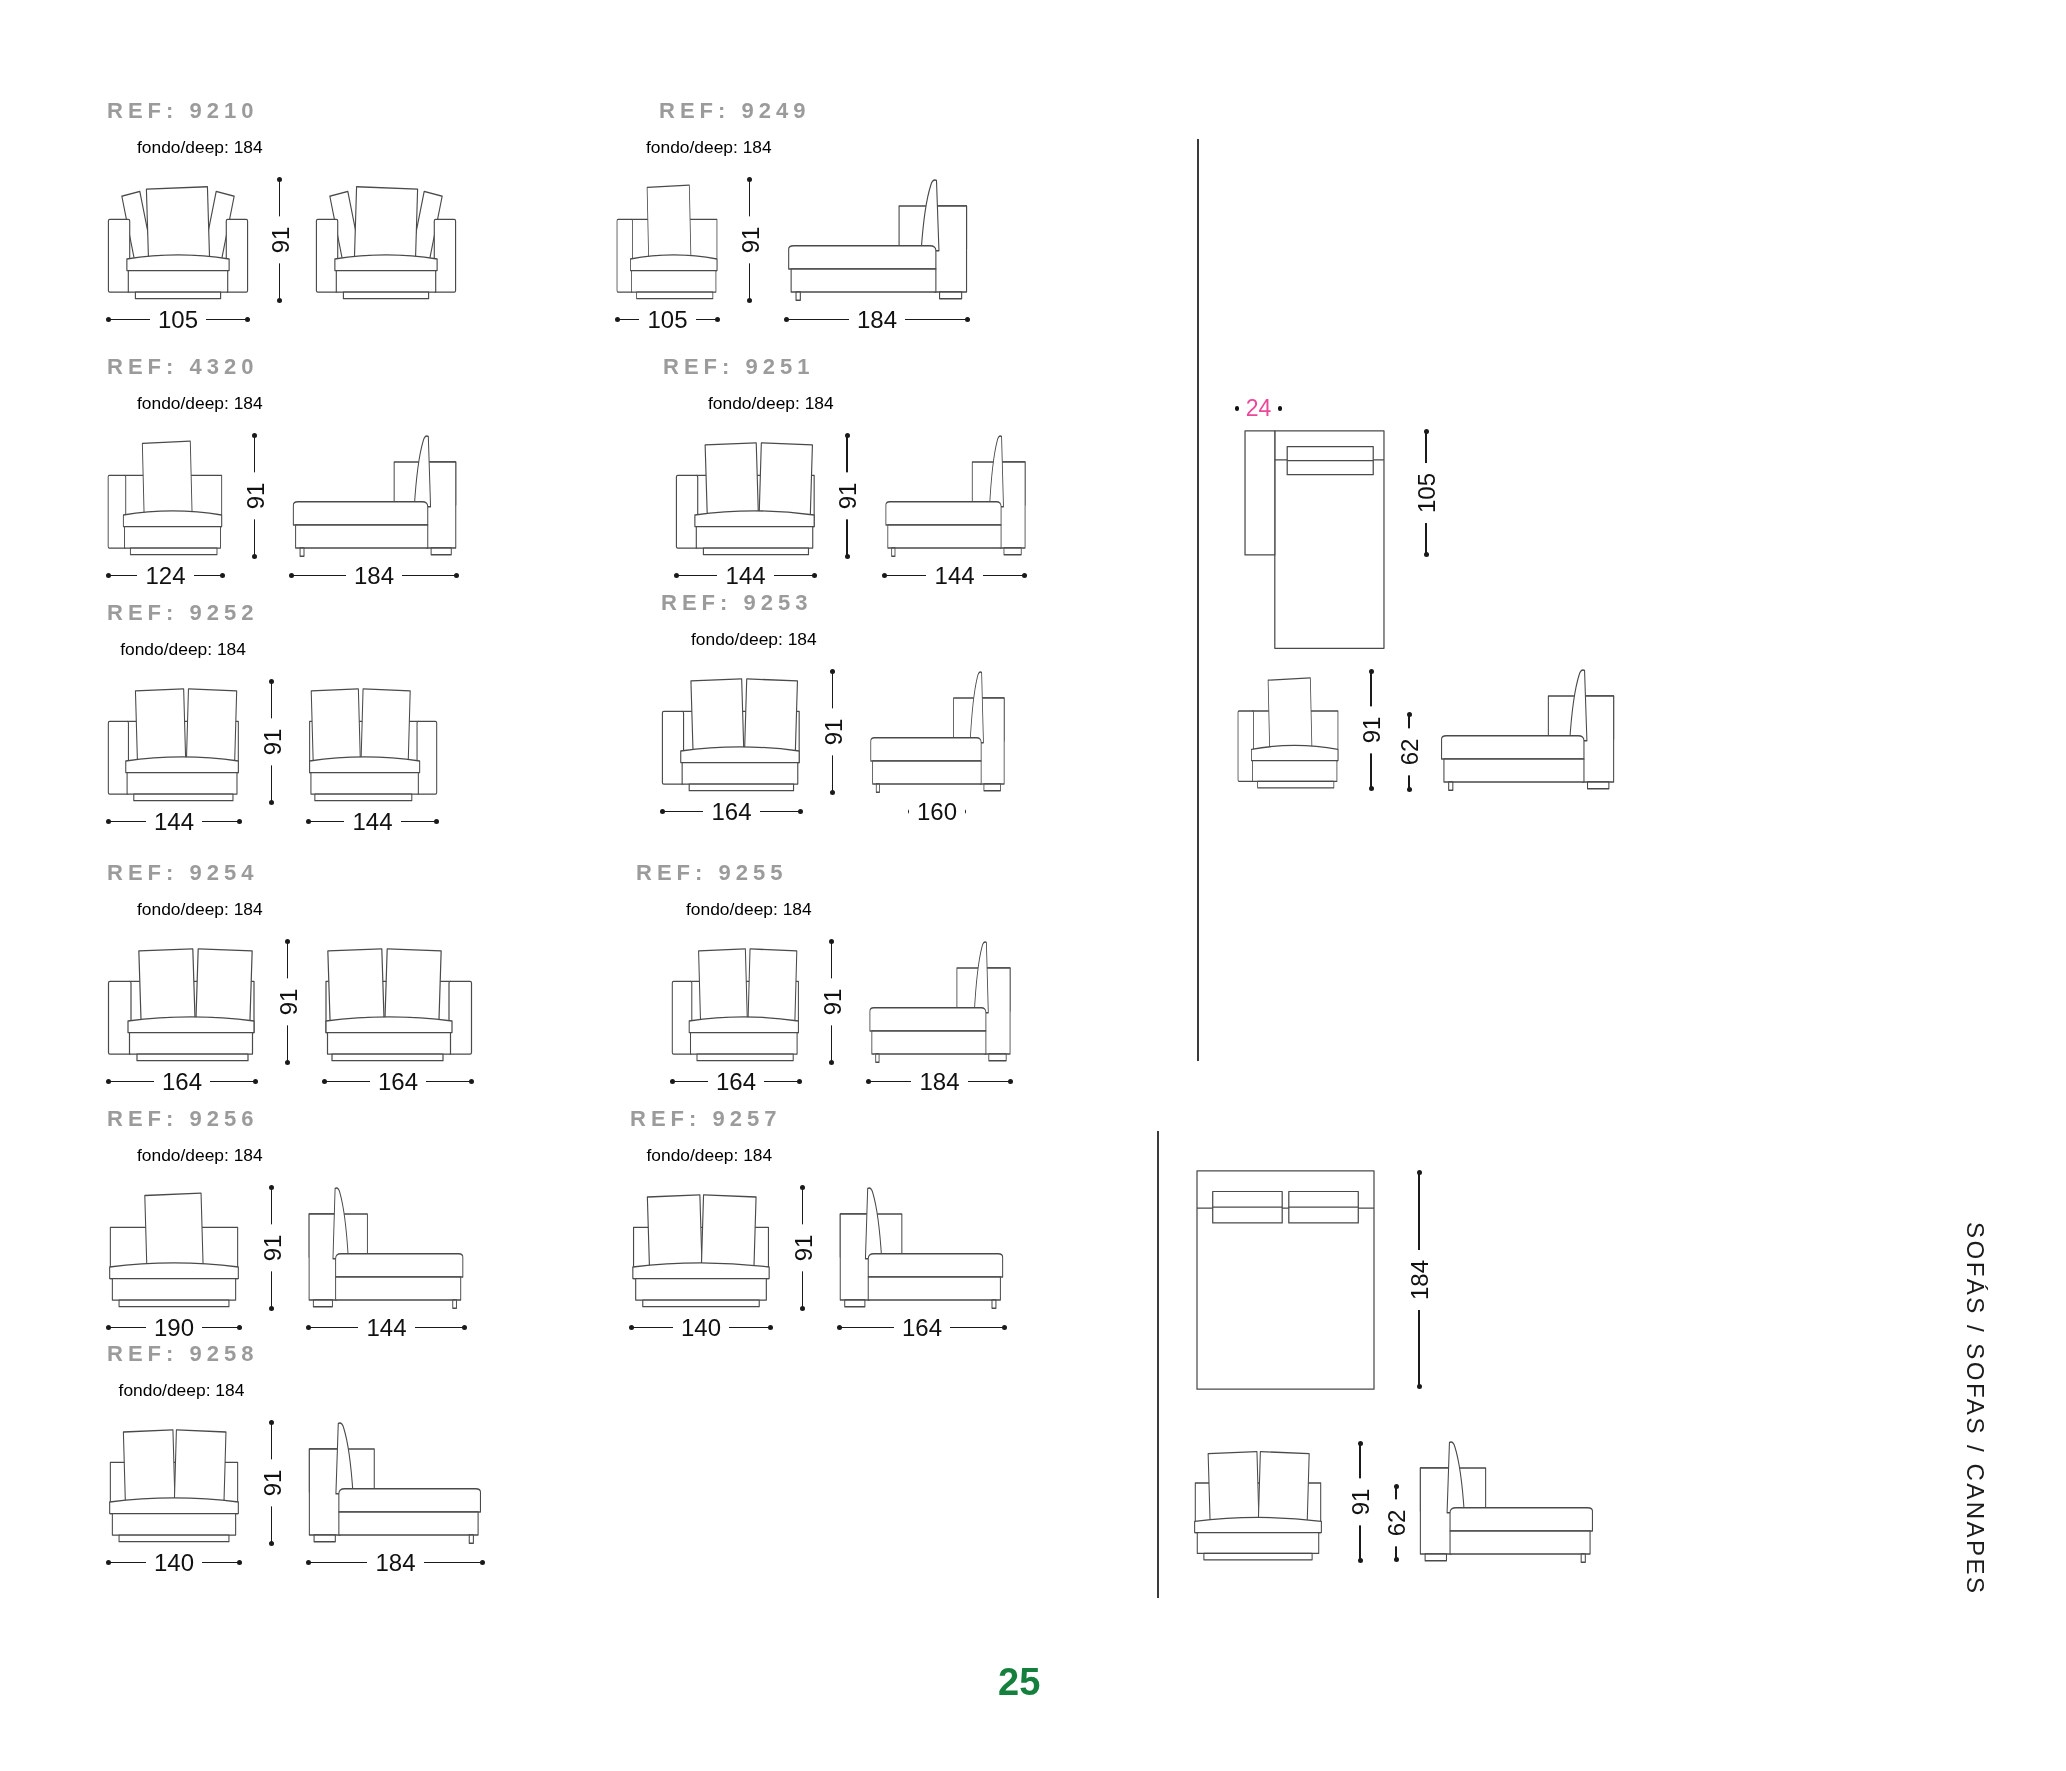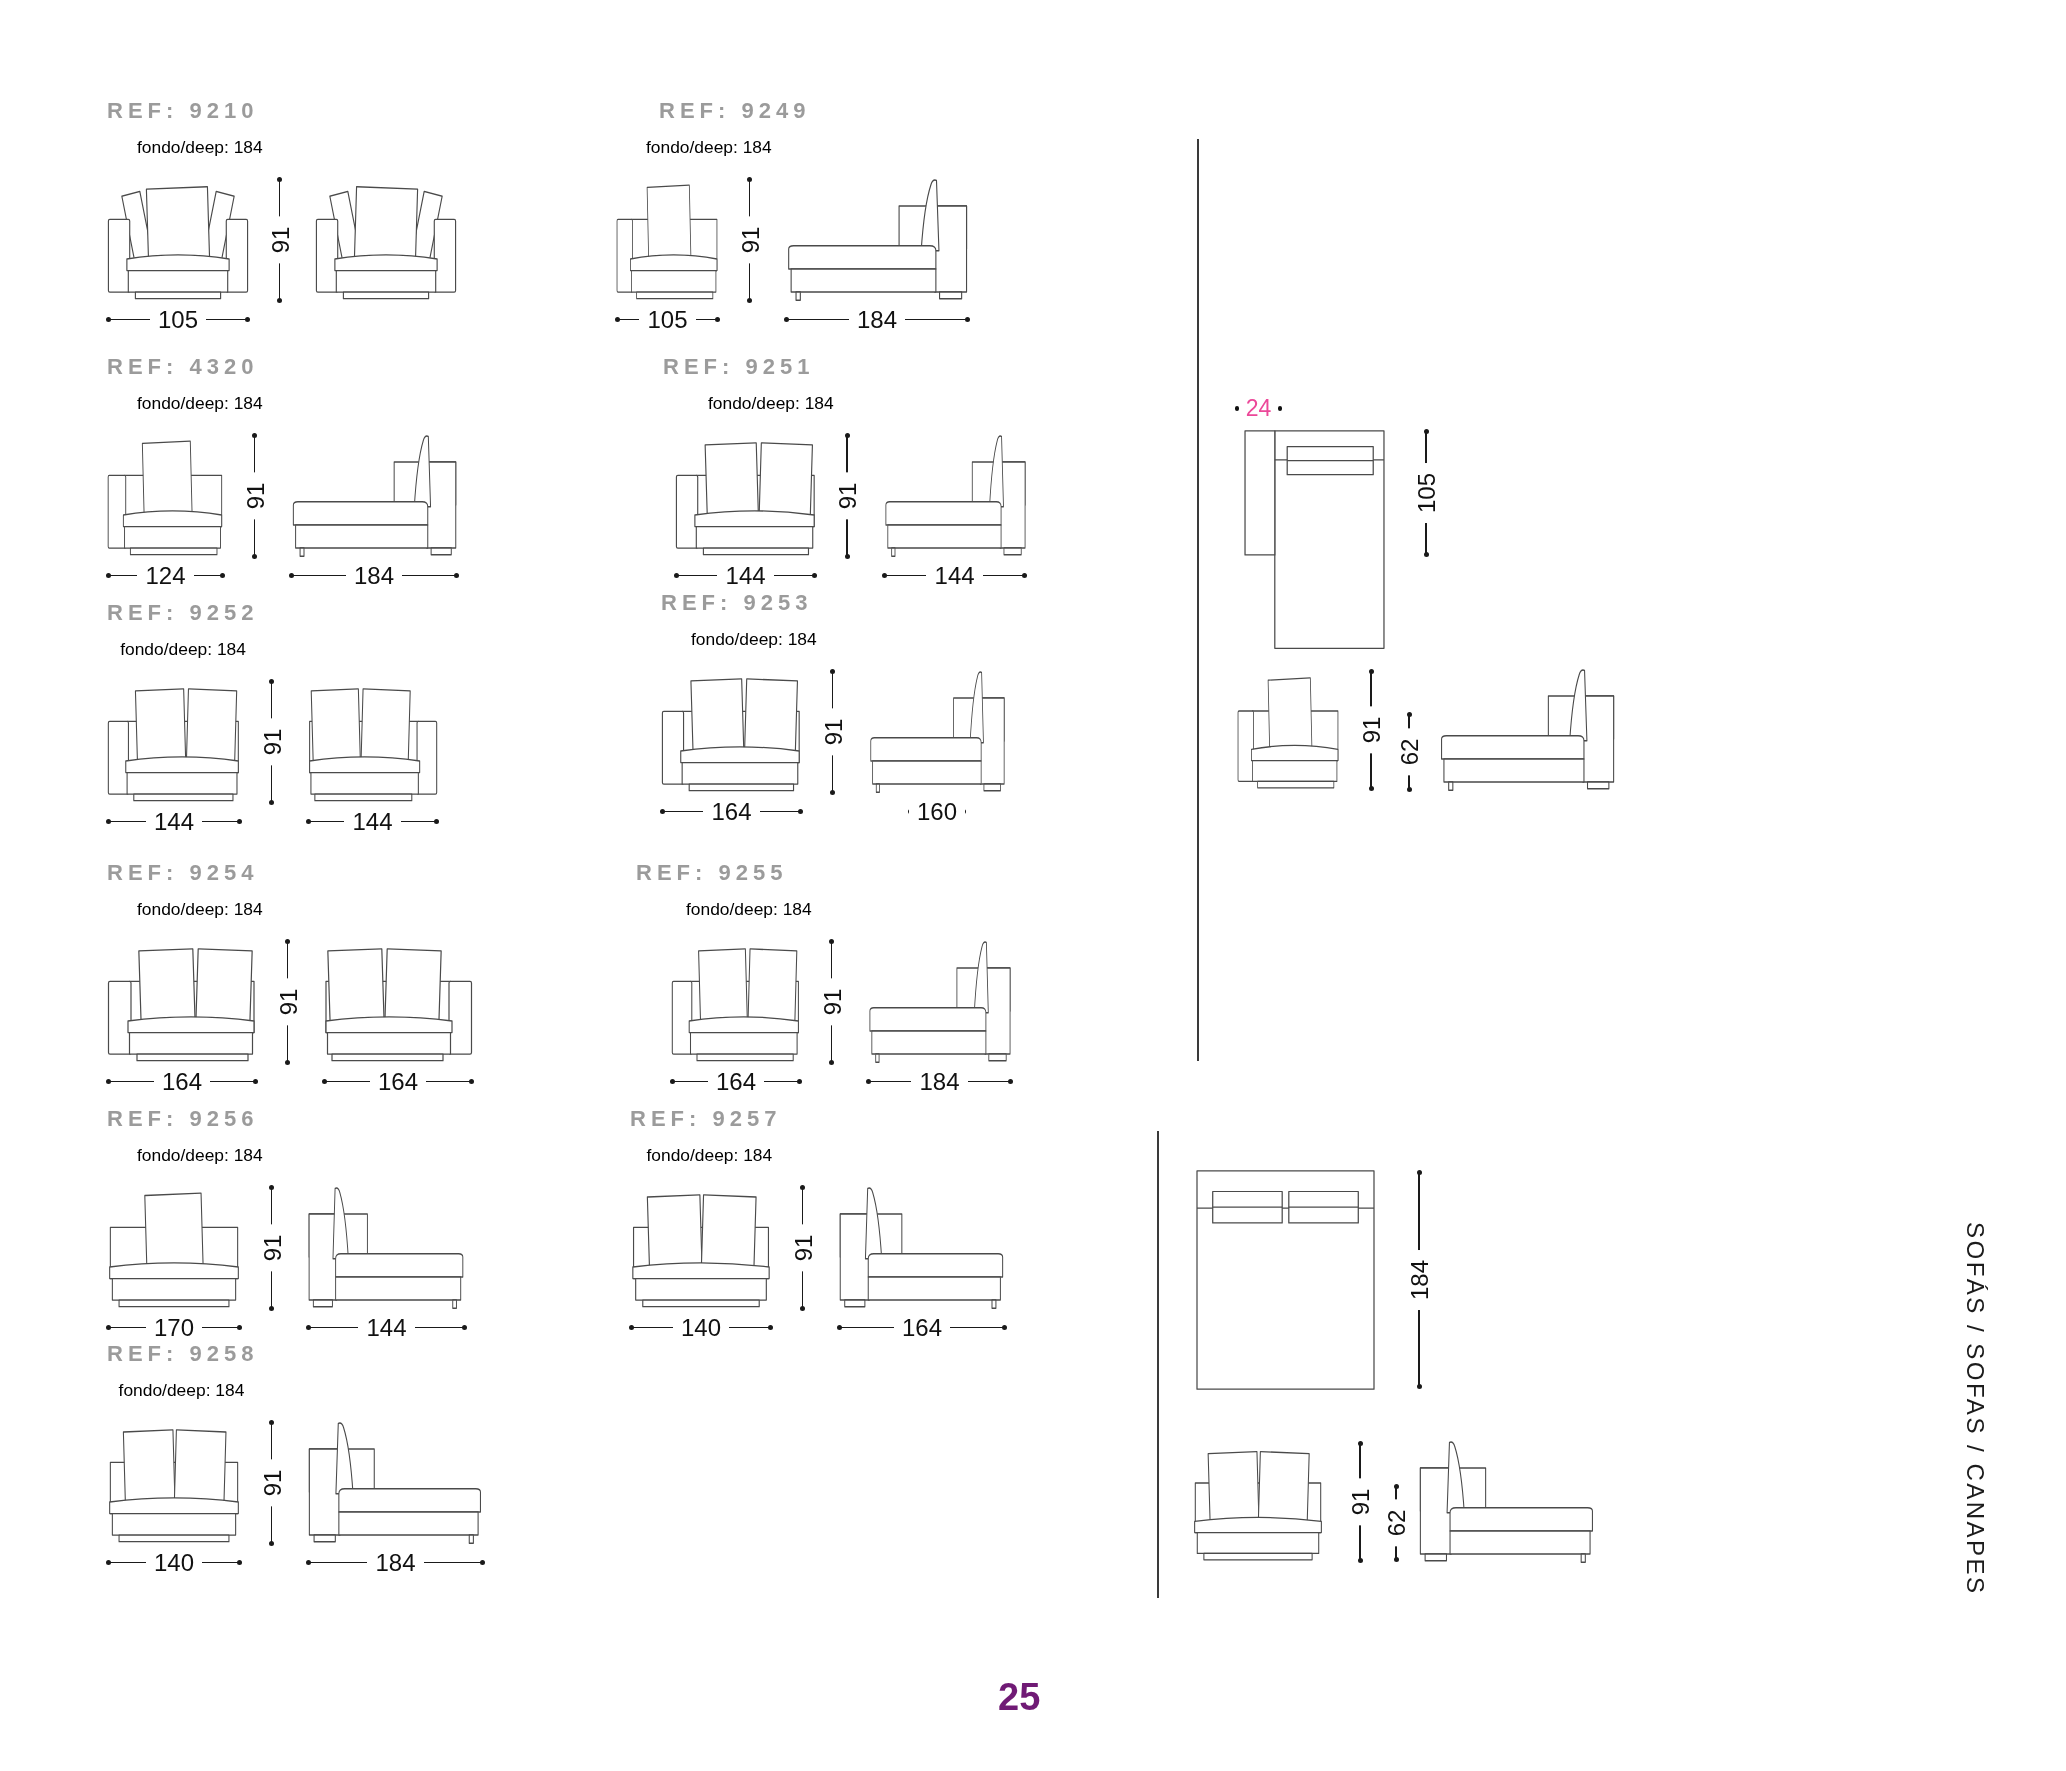--- a/index.html
+++ b/index.html
@@ -23,21 +23,21 @@
   
   .vdim{position:relative;width:28px;height:124px;margin:0 21.5px 0 16.5px;flex:none;}
   .vdim::before{content:"";position:absolute;top:0;bottom:0;left:50%;width:1.7px;margin-left:-0.8px;background:#1a1a1a;}
   .vdim .dot{left:50%;margin-left:-2.5px;}
   .dt{top:-0.8px;margin-top:0;}
   .db{top:auto;bottom:-0.8px;margin-top:0;}
   .vlbl{position:absolute;top:50%;left:50%;transform:translate(-50%,-50%) rotate(-90deg);background:#fff;padding:0 10px;}
 
   .abs{position:absolute;}
   .divider{position:absolute;width:1.7px;background:#3a3a3a;}
-  .pagenum{position:absolute;left:998px;top:1661px;font-size:38px;font-weight:bold;color:#701a75;margin-top:15px;}
+  .pagenum{position:absolute;left:998px;top:1661px;font-size:38px;font-weight:bold;color:#15803d;}
   .sidelabel{position:absolute;left:1961px;top:1222px;writing-mode:vertical-rl;font-size:24px;letter-spacing:2.5px;color:#1c1c1c;white-space:nowrap;}
   .dim24{position:absolute;left:1235px;top:395px;display:flex;align-items:center;gap:6.6px;font-size:23px;color:#ec4899;}
   .dim24 i{width:4.1px;height:4.1px;border-radius:50%;background:#111;display:block;}
   .plan{display:block;}
 </style>
 </head>
 <body>
 
 <svg width="0" height="0" style="position:absolute" aria-hidden="true">
   <defs>
@@ -366,21 +366,21 @@
   <div class="sec" style="left:107px;top:1106px;">
     <div class="ref">REF: 9256</div>
     <div class="fondo">fondo/deep: 184</div>
     <div class="row">
       <div class="fig" style="width:134px;">
         <svg class="art" viewBox="0 0 200 150" preserveAspectRatio="none">
             <use href="#f-0-1"></use>
           </svg>
         <div class="wdim">
             <i class="dot dl"></i>
-            <span class="dlbl">170</span>
+            <span class="dlbl">190</span>
             <i class="dot dr"></i>
           </div>
       </div>
       <div class="vdim">
           <i class="dot dt"></i>
           <span class="dlbl vlbl">91</span>
           <i class="dot db"></i>
         </div>
       <div class="fig" style="width:159px;">
         <svg class="art flip" viewBox="0 0 300 150" preserveAspectRatio="none">

